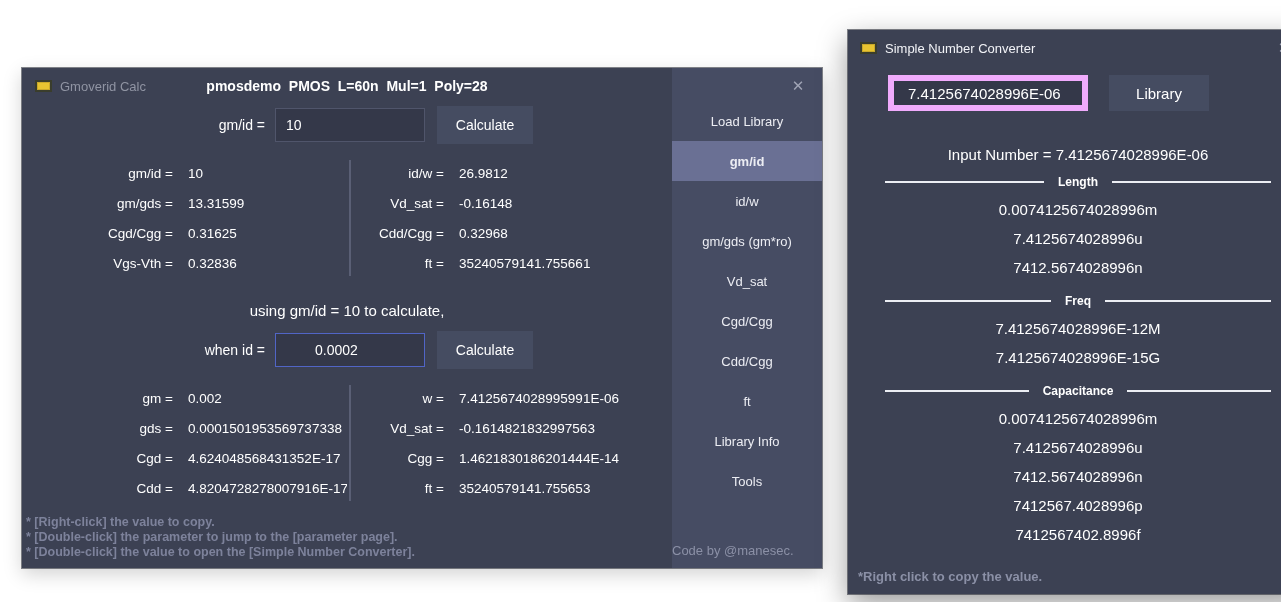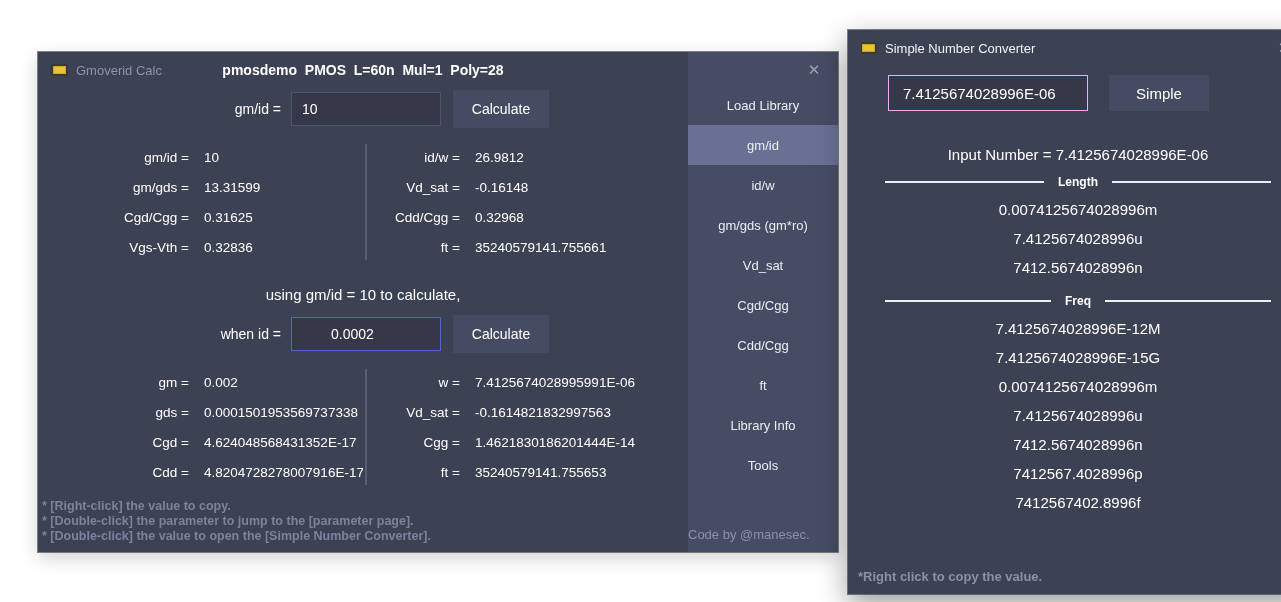--- a/index.html
+++ b/index.html
@@ -1,22 +1,22 @@
 <!DOCTYPE html>
 <html><head>
 <meta charset="utf-8">
 <style>
   * { margin:0; padding:0; box-sizing:border-box; }
   html,body { width:1281px; height:602px; background:#ffffff; overflow:hidden;
               font-family:"Liberation Sans", sans-serif; }
   .window { position:absolute; background:#3c4153; color:#fff; }
 
   
-  #calc-window { left:22px; top:52px; width:800px; height:500px; display:flex;
-                 box-shadow:0 0 0 1px rgba(30,32,44,.55), 0 6px 18px rgba(0,0,0,.18);margin-left:16px; }
+  #calc-window { left:22px; top:68px; width:800px; height:500px; display:flex;
+                 box-shadow:0 0 0 1px rgba(30,32,44,.55), 0 6px 18px rgba(0,0,0,.18); }
   #calc-main { width:650px; height:100%; position:relative; }
   .titlebar { height:36px; display:flex; align-items:center; position:relative; }
   .app-icon { width:17px; height:12px; background:#e8c431; border:2px solid #3a3d2c;
               margin-left:13px; box-shadow:inset 0 0 0 1px #caa92a; }
   .win-title { font-size:13px; color:#9094a3; margin-left:8px; }
   .header-params { position:absolute; left:0; right:0; top:10px; text-align:center;
                    font-size:14px; font-weight:600; color:#ffffff; white-space:pre; }
   .input-row { display:flex; align-items:center; margin-top:2px; }
   .input-label { width:243px; text-align:right; font-size:14px; color:#fff; }
   .calc-input { width:150px; height:34px; background:#343849; border:1px solid #50556b;
@@ -41,32 +41,32 @@
            color:#7d829b; line-height:15px; }
   
   #calc-sidebar { width:150px; height:100%; background:#464c63; display:flex;
                   flex-direction:column; position:relative; }
   .close-x { position:absolute; top:6px; right:12px; width:24px; height:24px;
              display:flex; align-items:center; justify-content:center;
              color:#a0a4b5; font-size:15px; cursor:pointer; }
   #calc-sidebar .items { margin-top:33px; display:flex; flex-direction:column; }
   .side-item { height:40px; display:flex; align-items:center; justify-content:center;
                font-size:13px; color:#ecedf3; cursor:pointer; }
-  .side-item.selected { background:#6a7094; }
+  .side-item.selected { background:#6a7094;font-weight:bold; }
   .credit { position:absolute; bottom:10px; width:100%; text-align:left;
             font-size:13px; color:#8b90a6; }
 
   
   #conv-window { left:848px; top:30px; width:460px; height:564px;
                  box-shadow:0 0 0 1px rgba(30,32,44,.55), 0 10px 28px rgba(0,0,0,.40); }
   #conv-window .titlebar { height:36px; }
   #conv-window .app-icon { margin-left:12px; }
   #conv-window .win-title { color:#f2f3f7; }
   .conv-input-row { display:flex; align-items:center; margin:9px 0 0 40px; }
-  #conv-input { width:200px; height:36px; background:#343849; border:1px solid #f0abfc;
+  #conv-input { width:200px; height:36px; background:#343849; border:6px solid #f0abfc;
                 color:#fff; font-size:15px; padding:0 14px; outline:none;
                 font-family:"Liberation Sans", sans-serif; }
   #convert-btn { width:100px; height:36px; background:#454c61; border:none; color:#fff;
                  font-size:15px; margin-left:21px; cursor:pointer;
                  font-family:"Liberation Sans", sans-serif; }
   .input-number-line { text-align:center; font-size:15px; margin-top:35px; }
   .sec-head { display:flex; align-items:center; margin:12px 37px 6px 37px; }
   .sec-line { flex:1; height:2px; background:#eceef4; }
   .sec-title { font-size:12px; font-weight:bold; margin:0 14px; }
   .conv-val { text-align:center; font-size:15px; line-height:29px; }
@@ -205,21 +205,21 @@
 
 <div class="window" id="conv-window">
   <div class="titlebar">
     <div class="app-icon"></div>
     <span class="win-title">Simple Number Converter</span>
     <div class="close-x">✕</div>
   </div>
 
   <div class="conv-input-row">
     <input id="conv-input" value="7.4125674028996E-06" style="">
-    <button id="convert-btn">Simple</button>
+    <button id="convert-btn">Library</button>
   </div>
 
   <div class="input-number-line">Input Number = 7.4125674028996E-06</div>
 
   <div class="sec-head">
     <span class="sec-line"></span>
     <span class="sec-title">Length</span>
     <span class="sec-line"></span>
   </div>
   <div class="conv-val">0.0074125674028996m</div>
@@ -227,20 +227,25 @@
   <div class="conv-val">7412.5674028996n</div>
 
   <div class="sec-head">
     <span class="sec-line"></span>
     <span class="sec-title">Freq</span>
     <span class="sec-line"></span>
   </div>
   <div class="conv-val">7.4125674028996E-12M</div>
   <div class="conv-val">7.4125674028996E-15G</div>
 
+  <div class="sec-head">
+    <span class="sec-line"></span>
+    <span class="sec-title">Capacitance</span>
+    <span class="sec-line"></span>
+  </div>
   <div class="conv-val">0.0074125674028996m</div>
   <div class="conv-val">7.4125674028996u</div>
   <div class="conv-val">7412.5674028996n</div>
   <div class="conv-val">7412567.4028996p</div>
   <div class="conv-val">7412567402.8996f</div>
 
   <div class="conv-footer">*Right click to copy the value.</div>
 </div>
 
 </body></html>

